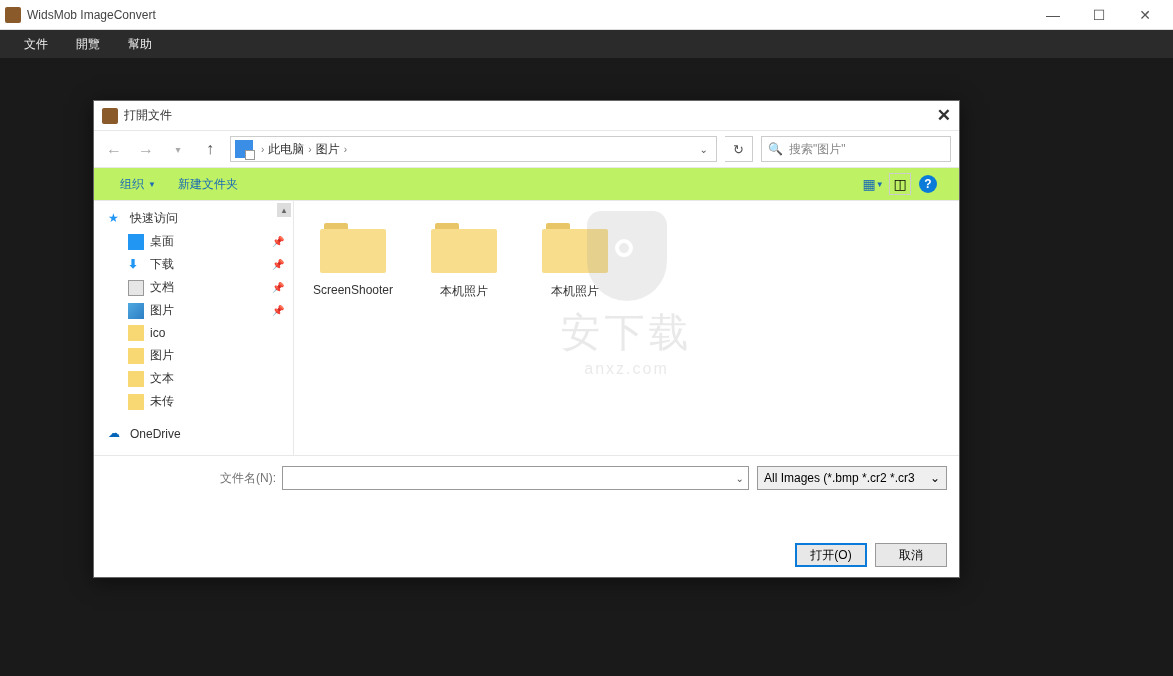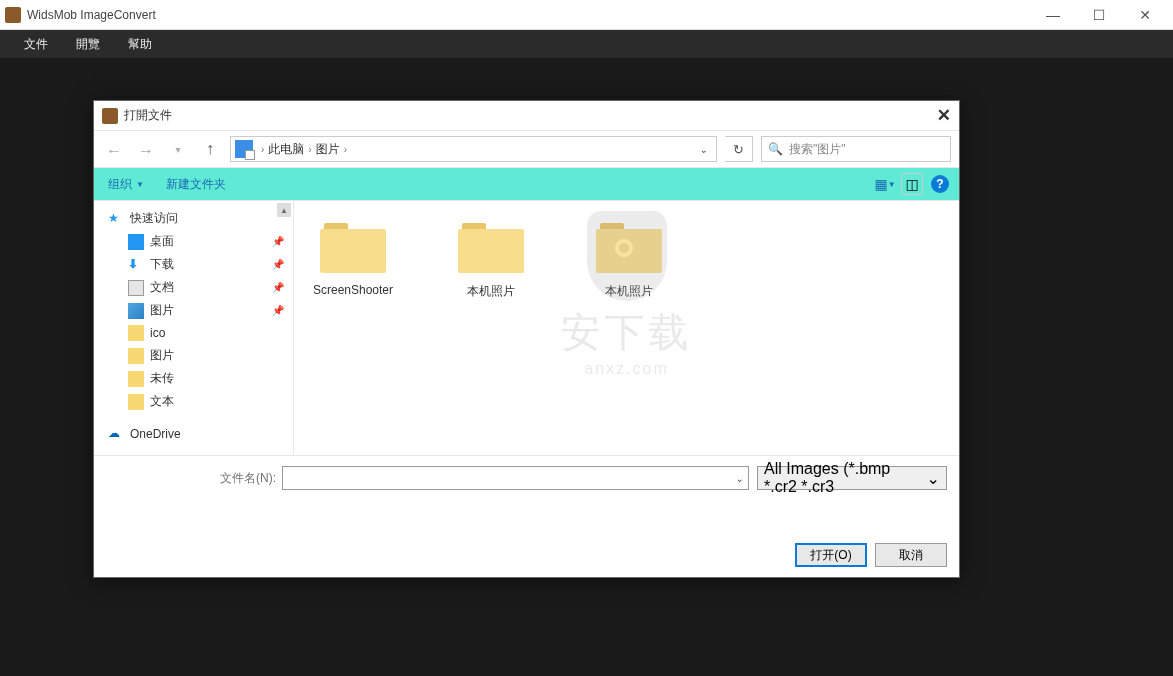--- a/index.html
+++ b/index.html
@@ -27,21 +27,21 @@
 .breadcrumb-wrap { flex: 1; display: flex; align-items: center; border: 1px solid #ccc; height: 26px; padding: 0 4px; }
 .bc-ico { width: 18px; height: 18px; background: #3a8ee6; margin-right: 4px; position: relative; }
 .bc-ico::after { content: ""; position: absolute; right: -2px; bottom: -2px; width: 8px; height: 8px; background: #fff; border: 1px solid #999; }
 .bc-sep { color: #777; padding: 0 4px; font-size: 10px; }
 .bc-item { font-size: 12px; color: #333; }
 .bc-drop { margin-left: auto; color: #555; font-size: 10px; padding: 0 4px; }
 .refresh-btn { width: 28px; height: 26px; border: 1px solid #ccc; border-left: none; display: flex; align-items: center; justify-content: center; color: #555; font-size: 13px; }
 .search-box { width: 190px; height: 26px; border: 1px solid #ccc; display: flex; align-items: center; padding: 0 6px; color: #888; font-size: 12px; }
 .search-box .sico { margin-right: 6px; }
 
-.dlg-toolbar { height: 34px; border-top: 1px solid #e8e8e8; border-bottom: 1px solid #e8e8e8; display: flex; align-items: center; padding: 0 10px; background: #5eead4; }
+.dlg-toolbar { height: 34px; border-top: 1px solid #e8e8e8; border-bottom: 1px solid #e8e8e8; display: flex; align-items: center; padding: 0 22px; background: #bef264; }
 .tb-link { color: #1a6bb5; font-size: 12px; padding: 0 4px; display: flex; align-items: center; }
 .tb-link .arr { font-size: 8px; margin-left: 4px; }
 .tb-spacer { flex: 1; }
 .tb-ico { width: 28px; height: 22px; display: flex; align-items: center; justify-content: center; margin-left: 2px; font-size: 14px; }
 .tb-help { width: 18px; height: 18px; border-radius: 50%; background: #0a7bd8; color: #fff; display: flex; align-items: center; justify-content: center; font-size: 12px; font-weight: bold; margin-left: 8px; }
 
 .dlg-main { flex: 1; display: flex; overflow: hidden; }
 .tree { width: 200px; border-right: 1px solid #e8e8e8; padding: 6px 0; overflow-y: auto; position: relative; background:#fff;}
 .scroll-indicator { position: absolute; right: 2px; top: 2px; width: 14px; height: 14px; background: #ddd; display:flex; align-items:center; justify-content:center; font-size:9px; color:#666;}
 .tree-item { display: flex; align-items: center; padding: 3px 8px; font-size: 12px; color: #333; }
@@ -69,21 +69,21 @@
 .watermark .shield { width: 80px; height: 90px; background: #999; border-radius: 14px 14px 40px 40px; margin: 0 auto 4px; position:relative;}
 .watermark .shield::after{content:"";position:absolute;left:28px;top:28px;width:10px;height:10px;border:4px solid #fff;border-radius:50%;}
 .watermark .txt1 { font-size: 40px; color: #888; letter-spacing: 4px; font-weight: 200; }
 .watermark .txt2 { font-size: 16px; color: #888; letter-spacing: 2px; }
 
 .dlg-footer { border-top: 1px solid #e8e8e8; padding: 10px 12px; background: #fff; }
 .footer-row { display: flex; align-items: center; margin-bottom: 8px; }
 .fn-label { width: 176px; text-align: right; font-size: 12px; color: #737373; padding-right: 6px; }
 .fn-input { flex: 1; height: 24px; border: 1px solid #999; padding: 0 4px; font-size: 12px; display:flex; align-items:center; justify-content:space-between;}
 .fn-input .dd { font-size:10px; color:#555;}
-.filter-sel { width: 190px; height: 24px; border: 1px solid #999; margin-left: 8px; padding: 0 6px; font-size: 16px; display:flex; align-items:center; justify-content:space-between; background:#efefef;}
+.filter-sel { width: 190px; height: 24px; border: 1px solid #999; margin-left: 8px; padding: 0 6px; font-size: 12px; display:flex; align-items:center; justify-content:space-between; background:#efefef;}
 .btn-row { display: flex; justify-content: flex-end; gap: 8px; }
 .btn { width: 72px; height: 24px; border: 1px solid #999; background: #e8e8e8; font-size: 12px; display:flex; align-items:center; justify-content:center;margin-top:45px;}
 .btn.primary { border: 2px solid #0a7bd8; }
 </style>
 </head>
 <body>
 
 <div class="app-titlebar">
   <div class="icon"></div>
   <div class="title">WidsMob ImageConvert</div>
@@ -173,40 +173,40 @@
             <div class="tree-item ind-1">
               <span class="ico ico-folder"></span>
               <span>ico</span>
             </div>
             <div class="tree-item ind-1">
               <span class="ico ico-folder"></span>
               <span>图片</span>
             </div>
             <div class="tree-item ind-1">
               <span class="ico ico-folder"></span>
+              <span>文本</span>
+            </div>
+            <div class="tree-item ind-1">
+              <span class="ico ico-folder"></span>
               <span>未传</span>
-            </div>
-            <div class="tree-item ind-1">
-              <span class="ico ico-folder"></span>
-              <span>文本</span>
             </div>
             <div style="height: 10px;"></div>
             <div class="tree-item ind-0">
               <span class="ico ico-cloud">☁</span>
               <span>OneDrive</span>
             </div>
             <div style="height: 10px;"></div>
             <div class="tree-item ind-0">
               <span class="ico ico-cloud2">☁</span>
               <span>WPS网盘</span>
             </div>
           </div>
       </div>
       <div class="files">
-        <div id="files-container" style="display:flex; gap:48px;">
+        <div id="files-container" style="display:flex; gap:21px;">
             <div class="file-item">
               <div class="folder-ico"></div>
               <div class="name">ScreenShooter</div>
             </div>
             <div class="file-item">
               <div class="folder-ico"></div>
               <div class="name">本机照片</div>
             </div>
             <div class="file-item">
               <div class="folder-ico"></div>

